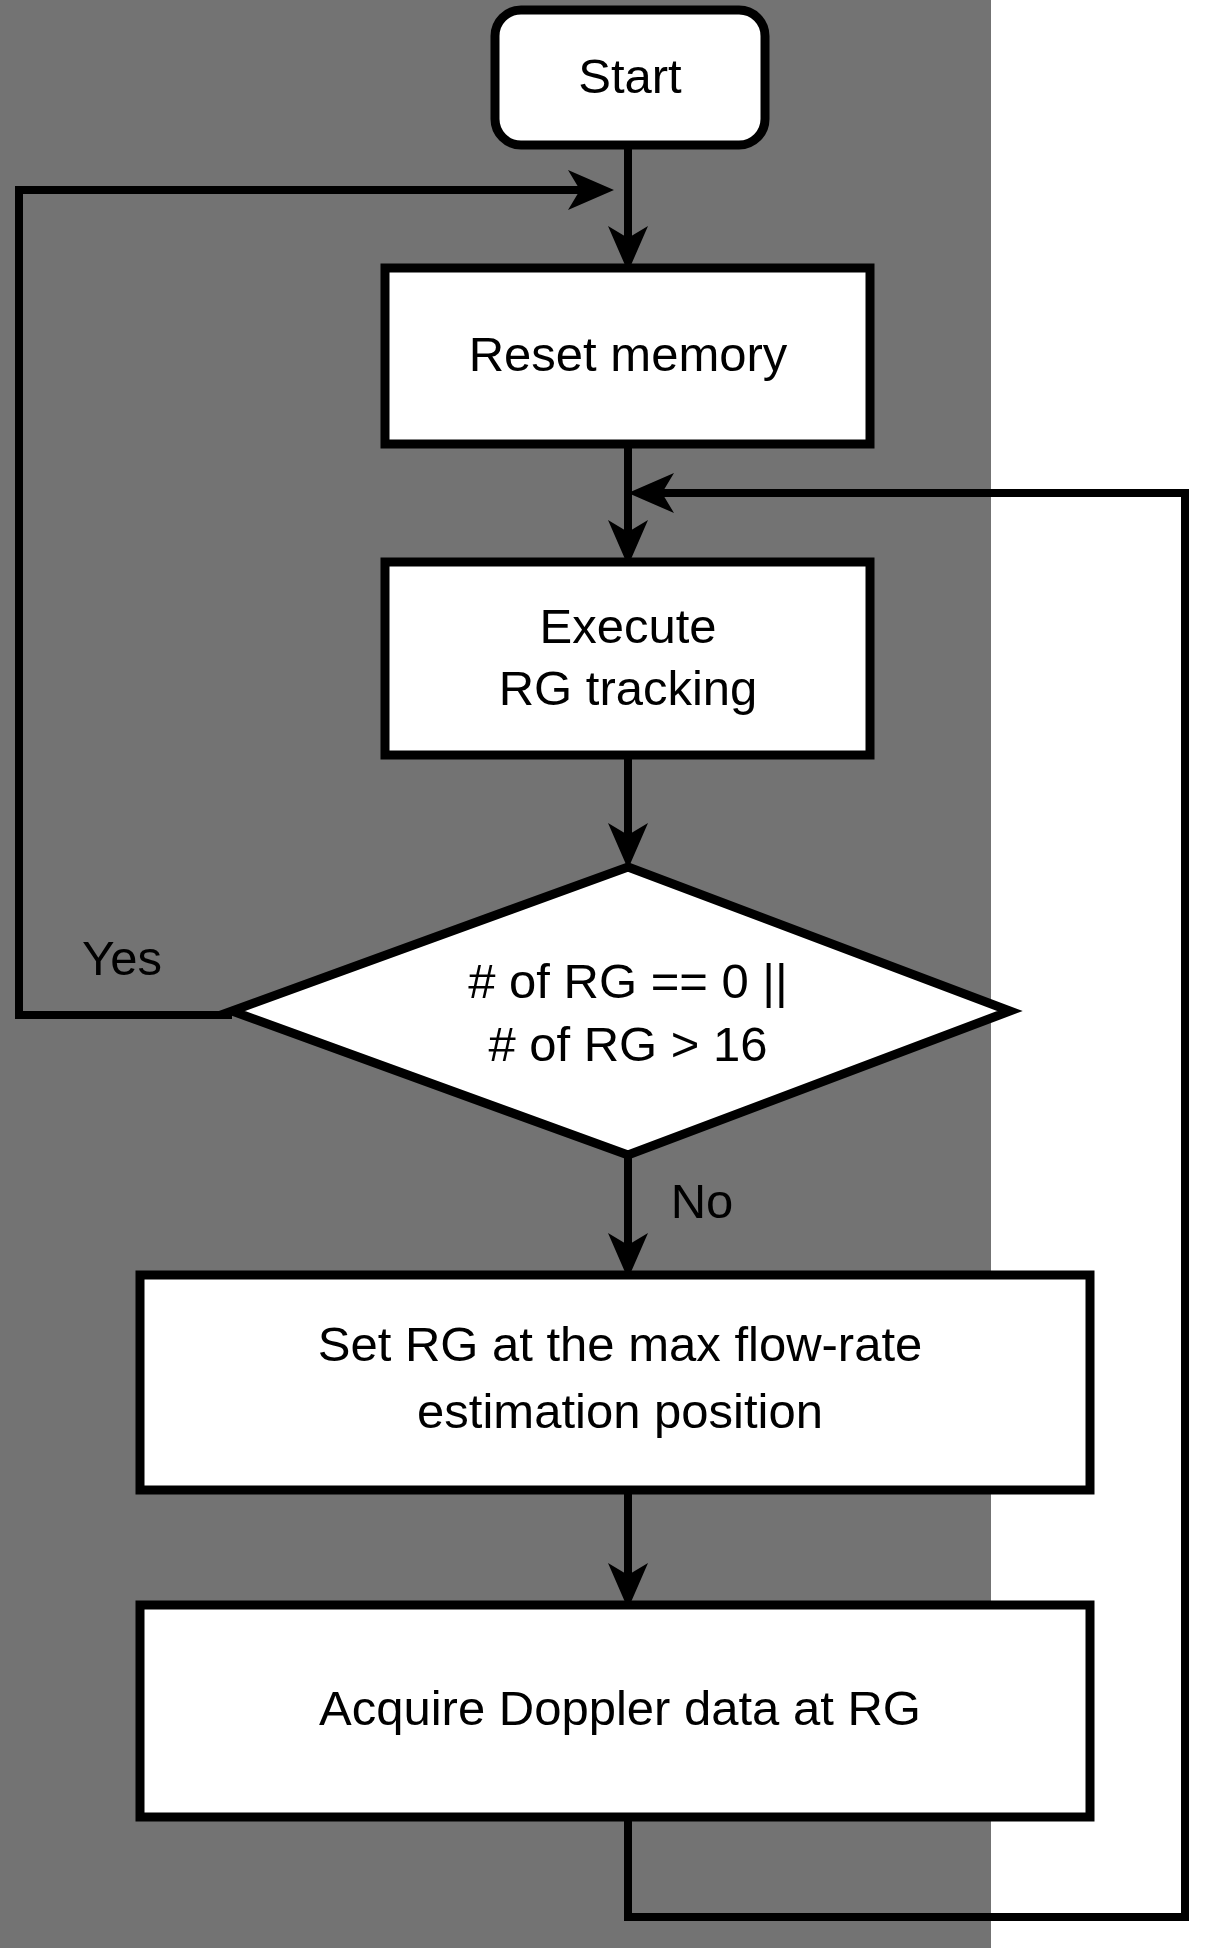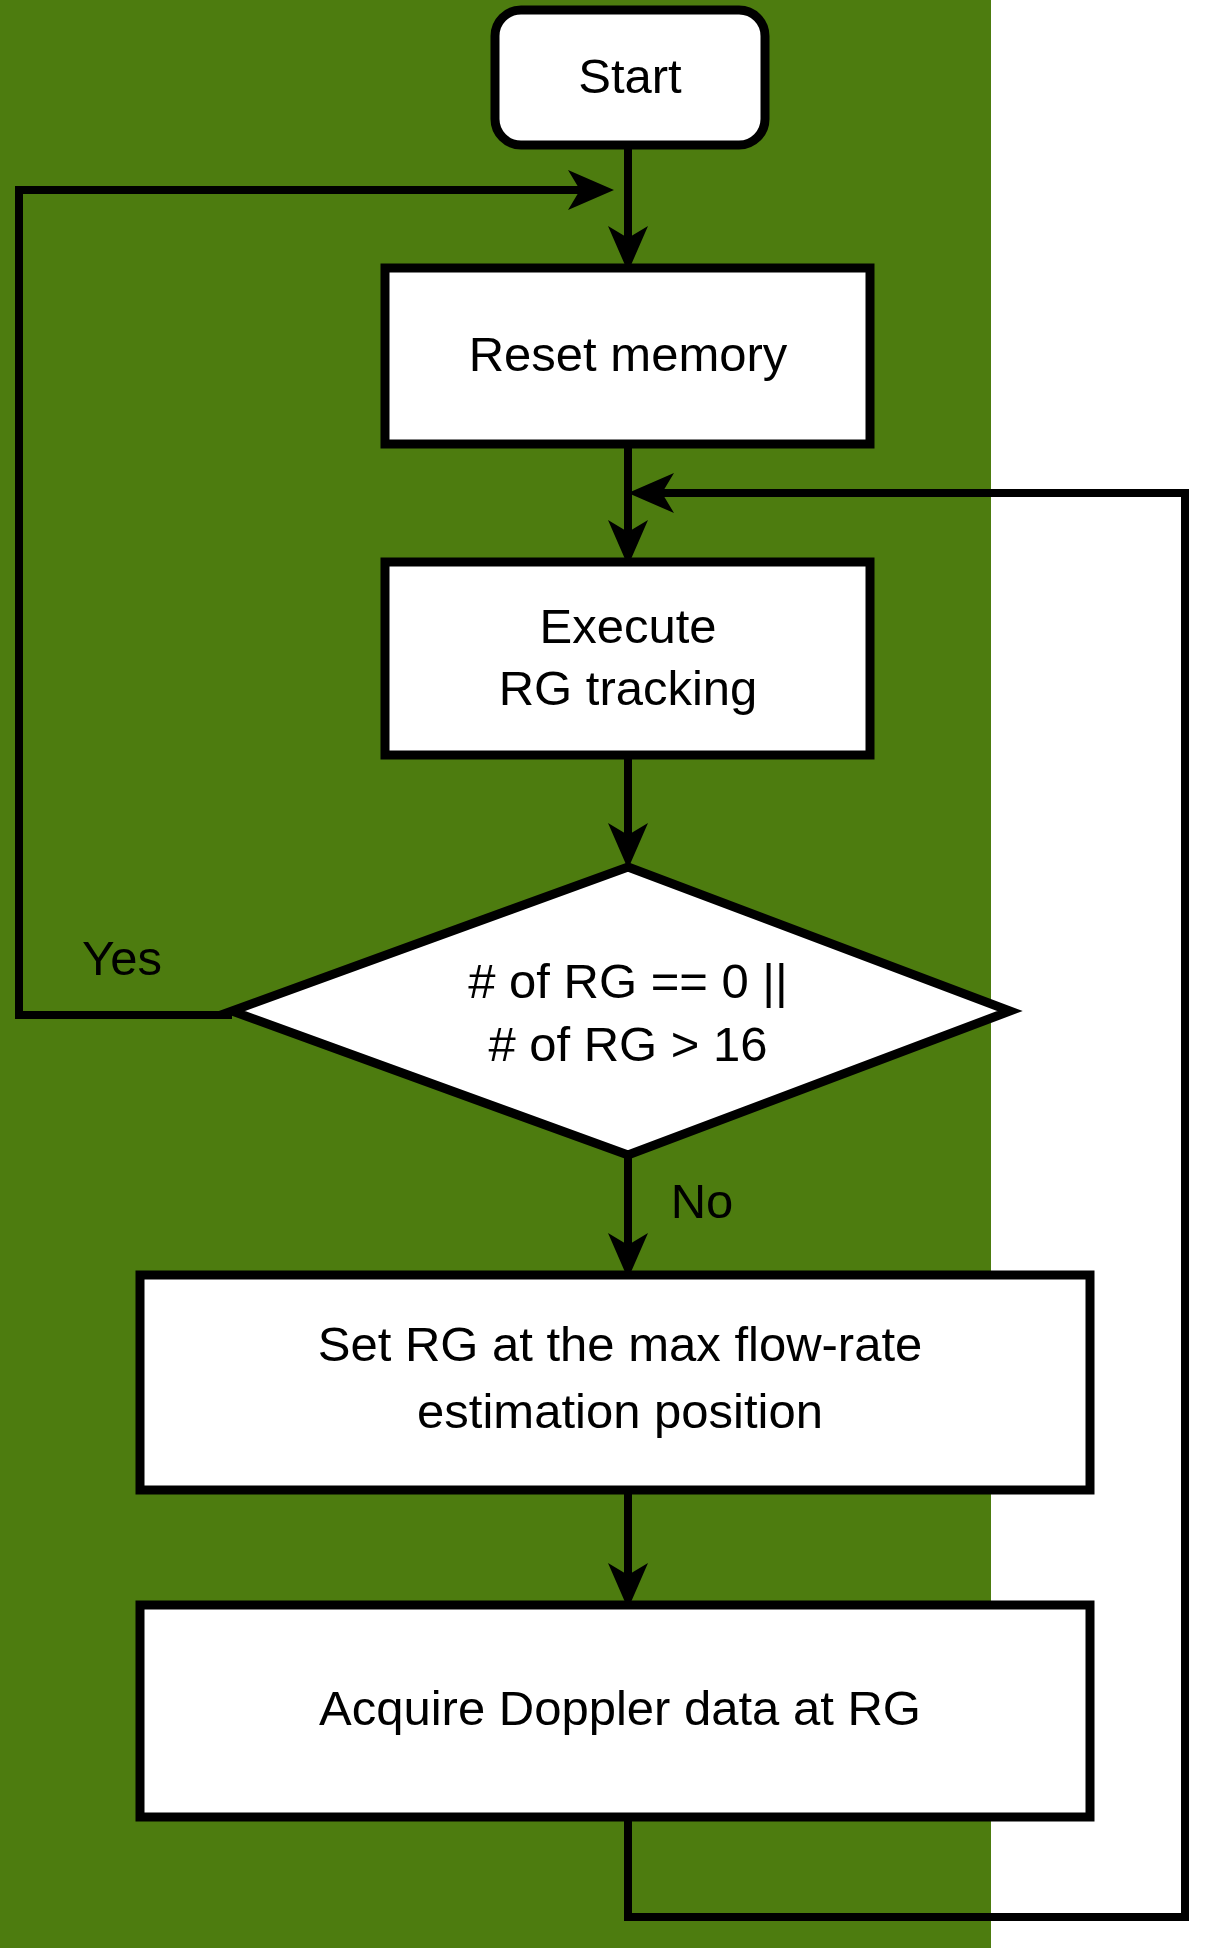--- a/index.html
+++ b/index.html
@@ -11,21 +11,21 @@
   body {
     width: 1209px;
     height: 1948px;
     font-family: "Liberation Sans", sans-serif;
     overflow: hidden;
   }
   #flowchart-root {
     position: relative;
     width: 991px;
     height: 1948px;
-    background: #4d7c0f;
+    background: #737373;
   }
   svg#flow-svg {
     display: block;
     width: 1209px;
     height: 1948px;
   }
   .node-shape {
     fill: #ffffff;
     stroke: #000000;
     stroke-width: 9;

